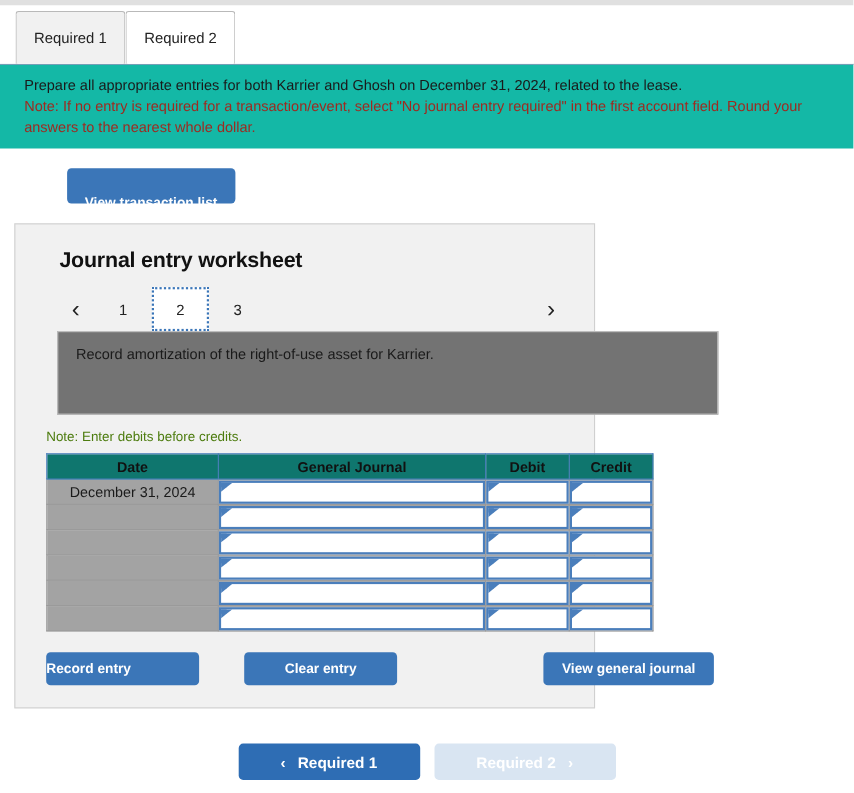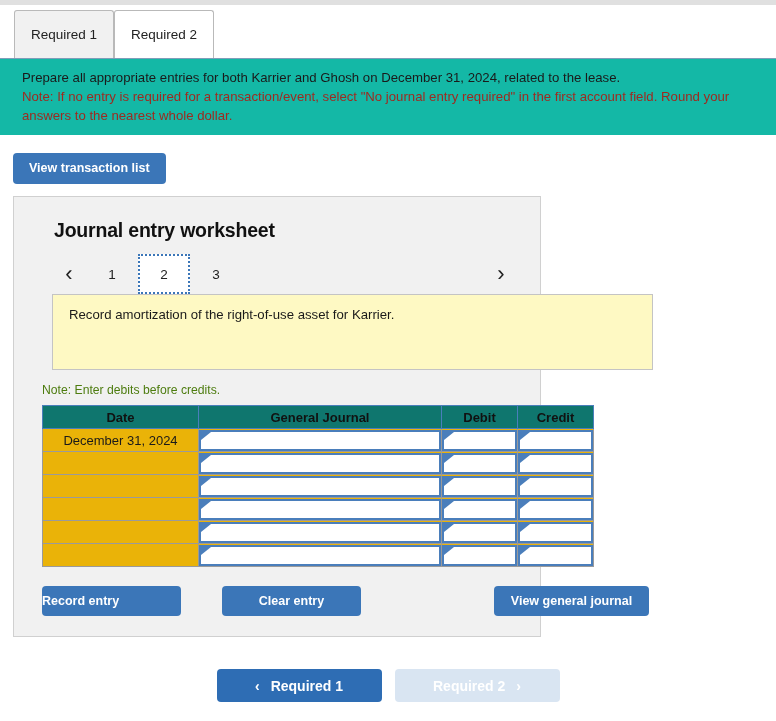--- a/index.html
+++ b/index.html
@@ -86,21 +86,22 @@
     height: 30px;
     line-height: 30px;
     white-space: nowrap;
   }
   #view-transaction-wrap {
     padding: 18px 0 0 13px;
   }
   #btn-view-transaction-list {
     height: 31px;
     line-height: 31px;
-    padding: 0 16px;
+    padding: 16px 16px;
+    margin-left: 48px;
   }
 
   
   #worksheet-panel {
     margin: 12px 0 0 13px;
     width: 528px;
     background: #f1f1f1;
     border: 1px solid #d0d0d0;
     padding: 18px 22px 20px 26px;
   }
@@ -146,21 +147,21 @@
   .pager-num.selected {
     background: #ffffff;
     outline: 2px dotted #3b76b8;
     outline-offset: -2px;
     position: relative;
     z-index: 2;
   }
 
   
   #description-box {
-    background: #fef9c3;
+    background: #737373;
     border: 1px solid #c4c4c4;
     height: 76px;
     margin: 0 0 0 12px;
     width: 601px;
     padding: 12px 16px;
     font-size: 13.2px;
     color: #1a1a1a;
   }
 
   
@@ -182,21 +183,21 @@
     border: 1px solid #4a7ebb;
     color: #111111;
     font-size: 13px;
     font-weight: bold;
     height: 23px;
     text-align: center;
     padding: 0;
   }
   #journal-table td {
     border: 1px solid #9a9a9a;
-    background: #eab308;
+    background: #a3a3a3;
     height: 23px;
     padding: 0;
     vertical-align: middle;
   }
   td.date-cell {
     text-align: center;
     font-size: 13px;
     color: #1a1a1a;
   }
   td.input-cell {

